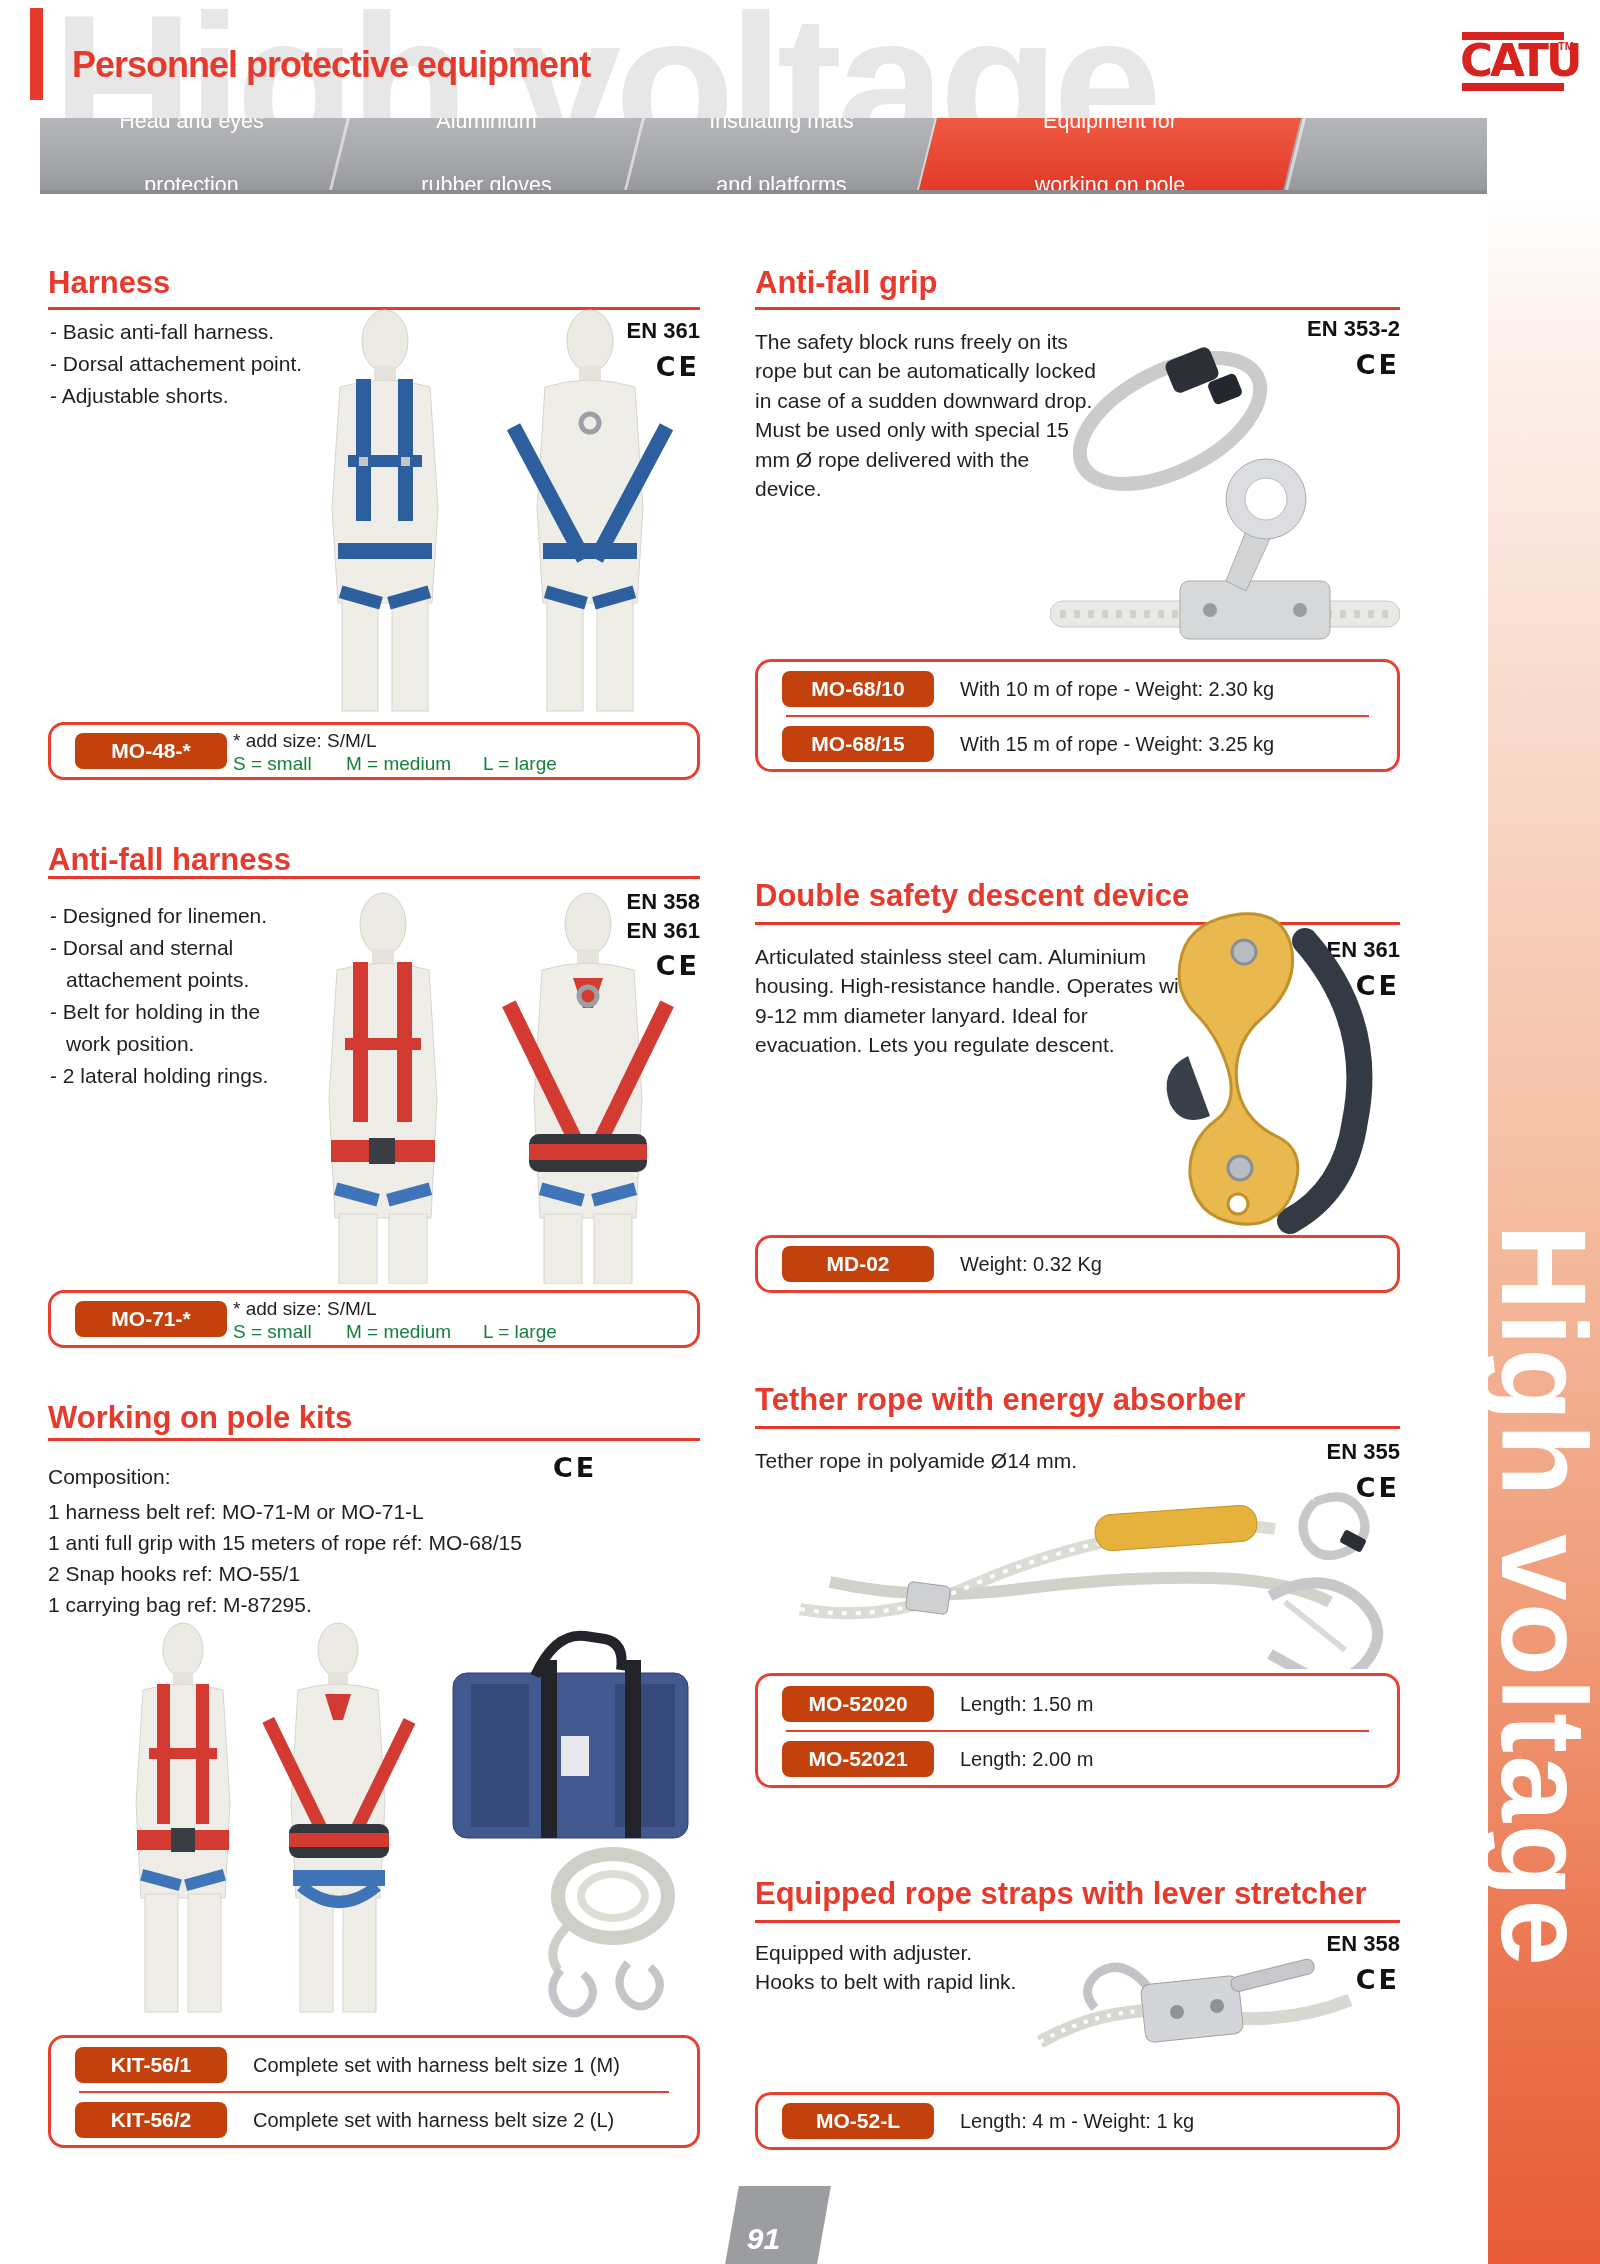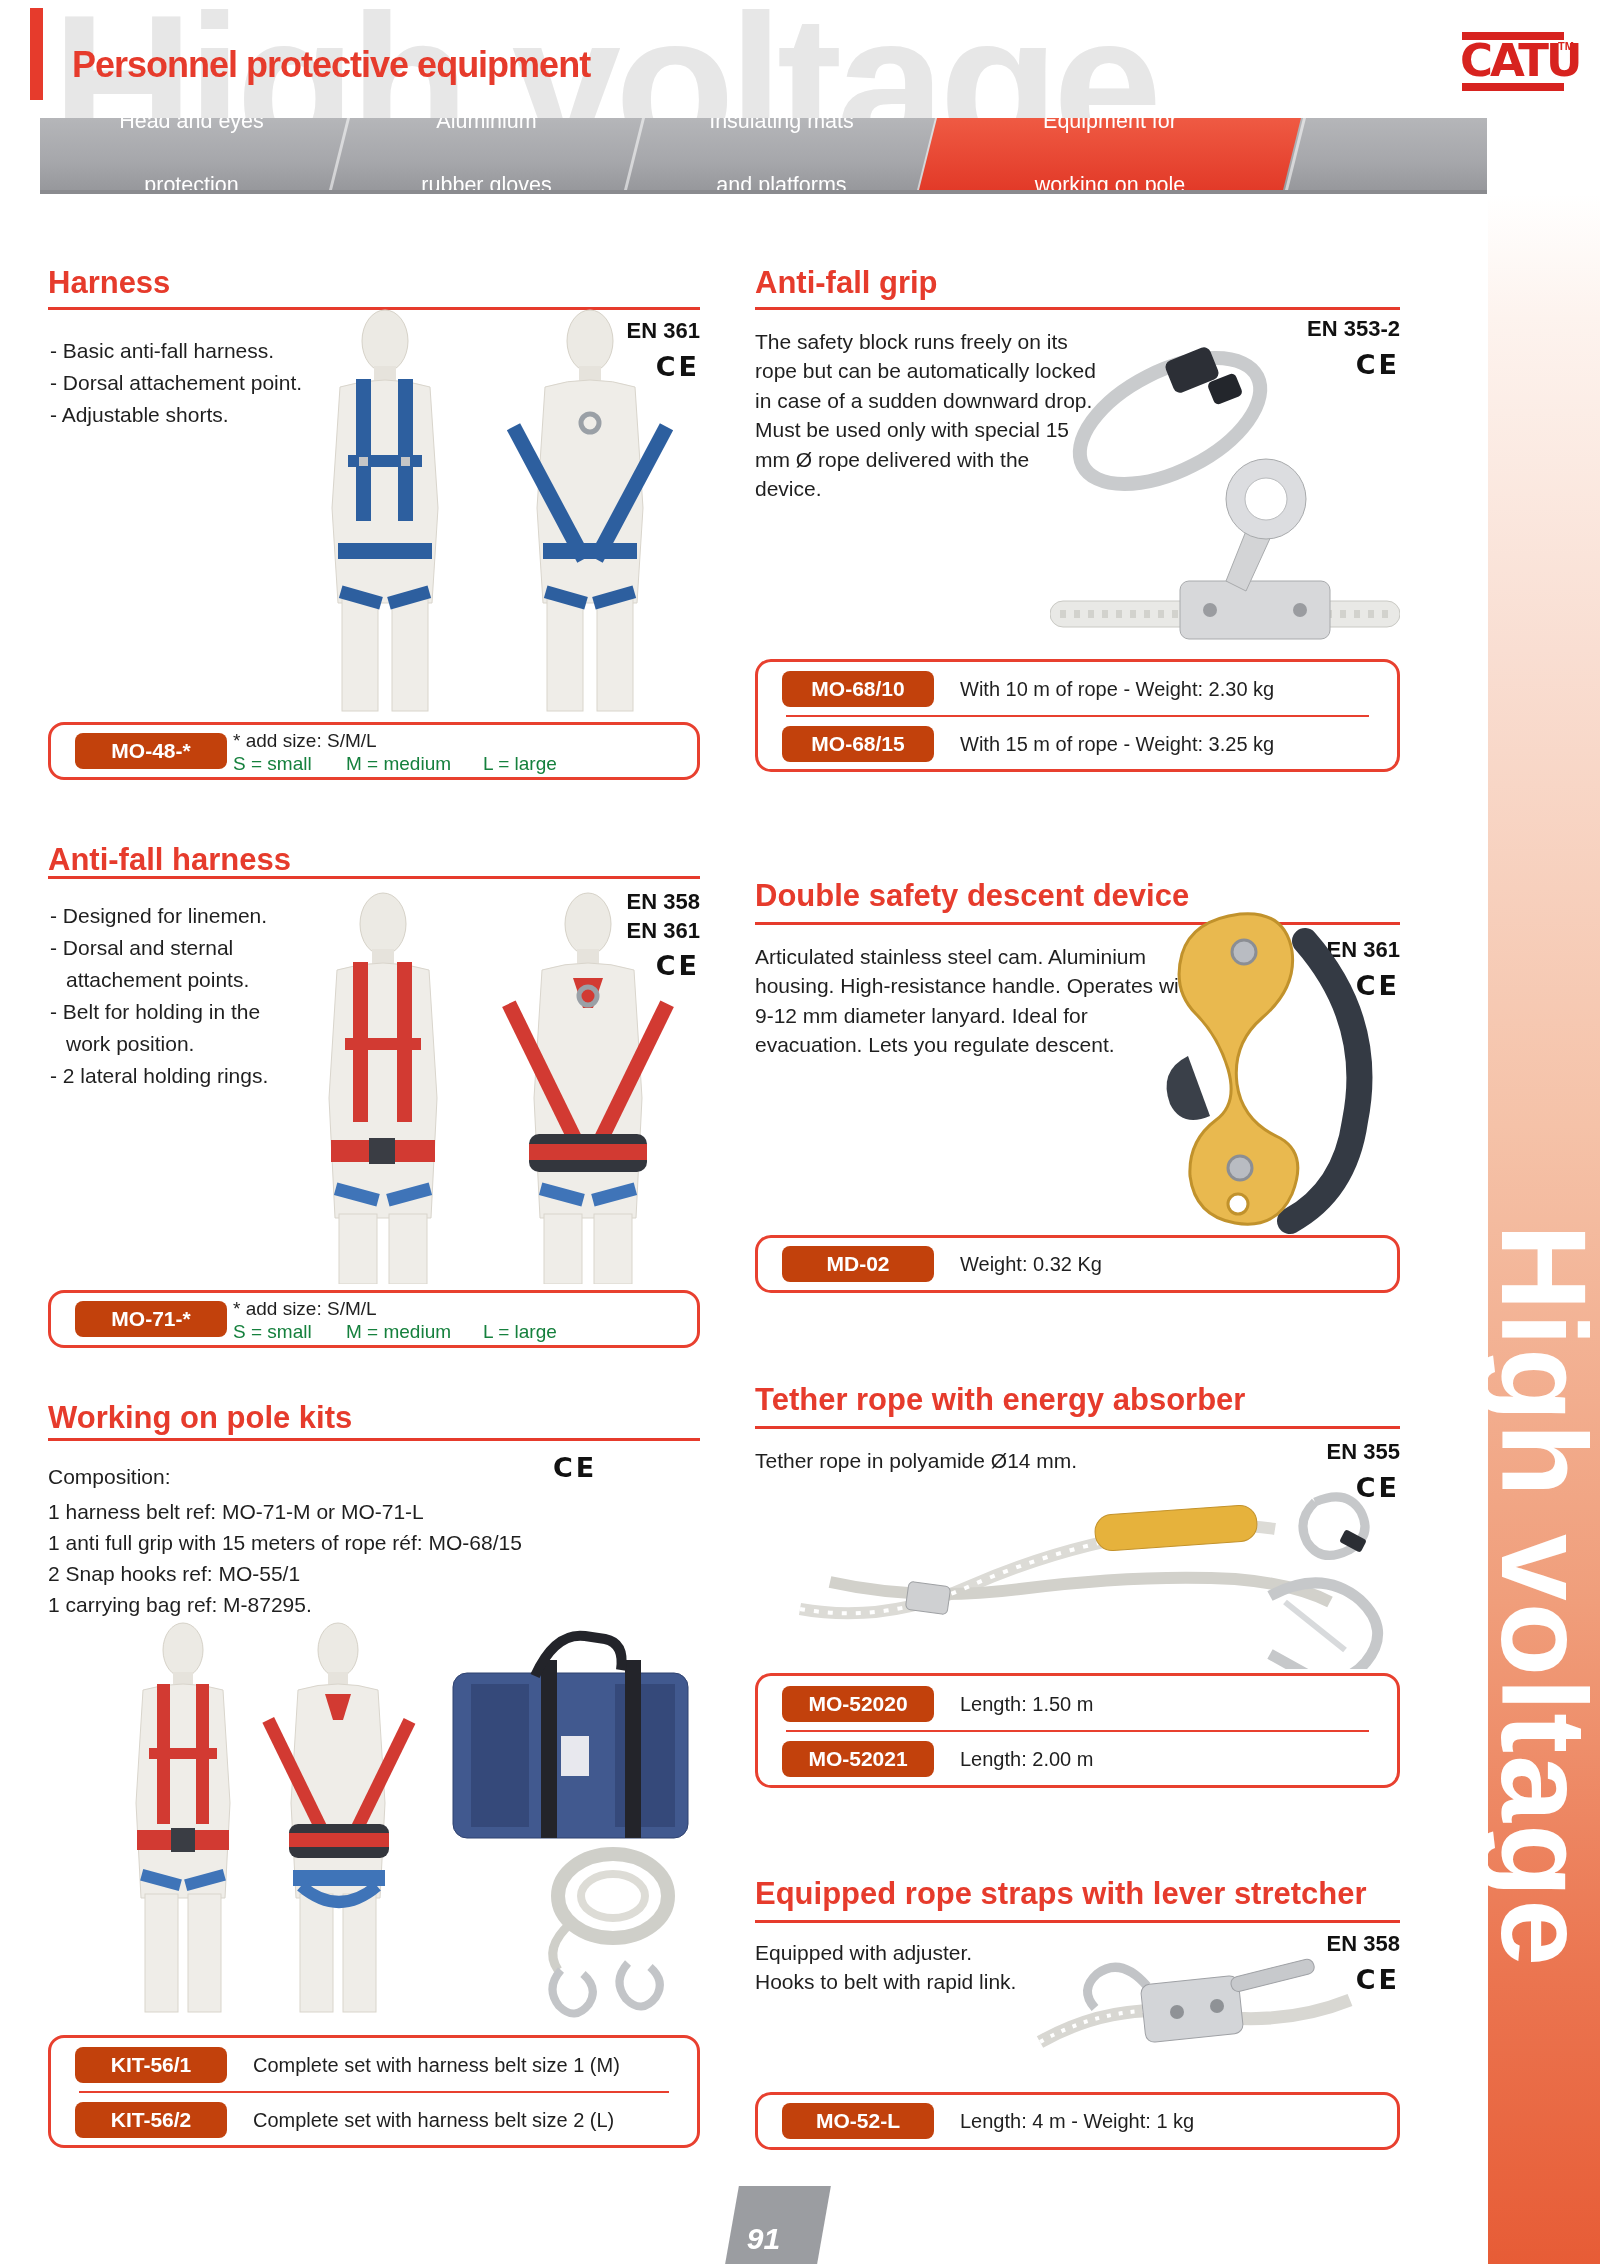--- a/index.html
+++ b/index.html
@@ -99,21 +99,21 @@
     <div class="side-band-text">High voltage</div>
   </div>
 
   <div class="section" style="left:48px;top:265px;width:652px;height:520px">
     <div class="sec-title">Harness</div>
     <div class="sec-rule" style="top:42px"></div>
     <div class="standards" style="top:52px">
       <div>EN 361</div>
       <div class="ce">CE</div>
     </div>
-    <div class="bullets" style="top:70px">
+    <div class="bullets" style="top:51px">
       <div>- Basic anti-fall harness.</div>
       <div>- Dorsal attachement point.</div>
       <div>- Adjustable shorts.</div>
     </div>
     <svg class="photo" style="left:232px;top:38px" width="418" height="415" viewBox="0 0 418 415">
       <g>
         <ellipse cx="105" cy="38" rx="23" ry="31" fill="#eceae4" stroke="#d6d2c8"></ellipse>
         <rect x="94" y="63" width="22" height="17" fill="#e6e3dc"></rect>
         <path d="M60 84 Q105 70 150 84 L158 205 152 300 58 300 52 205 Z" fill="#efede8" stroke="#d9d5cc"></path>
         <rect x="62" y="296" width="36" height="112" fill="#efede8" stroke="#d9d5cc"></rect>

